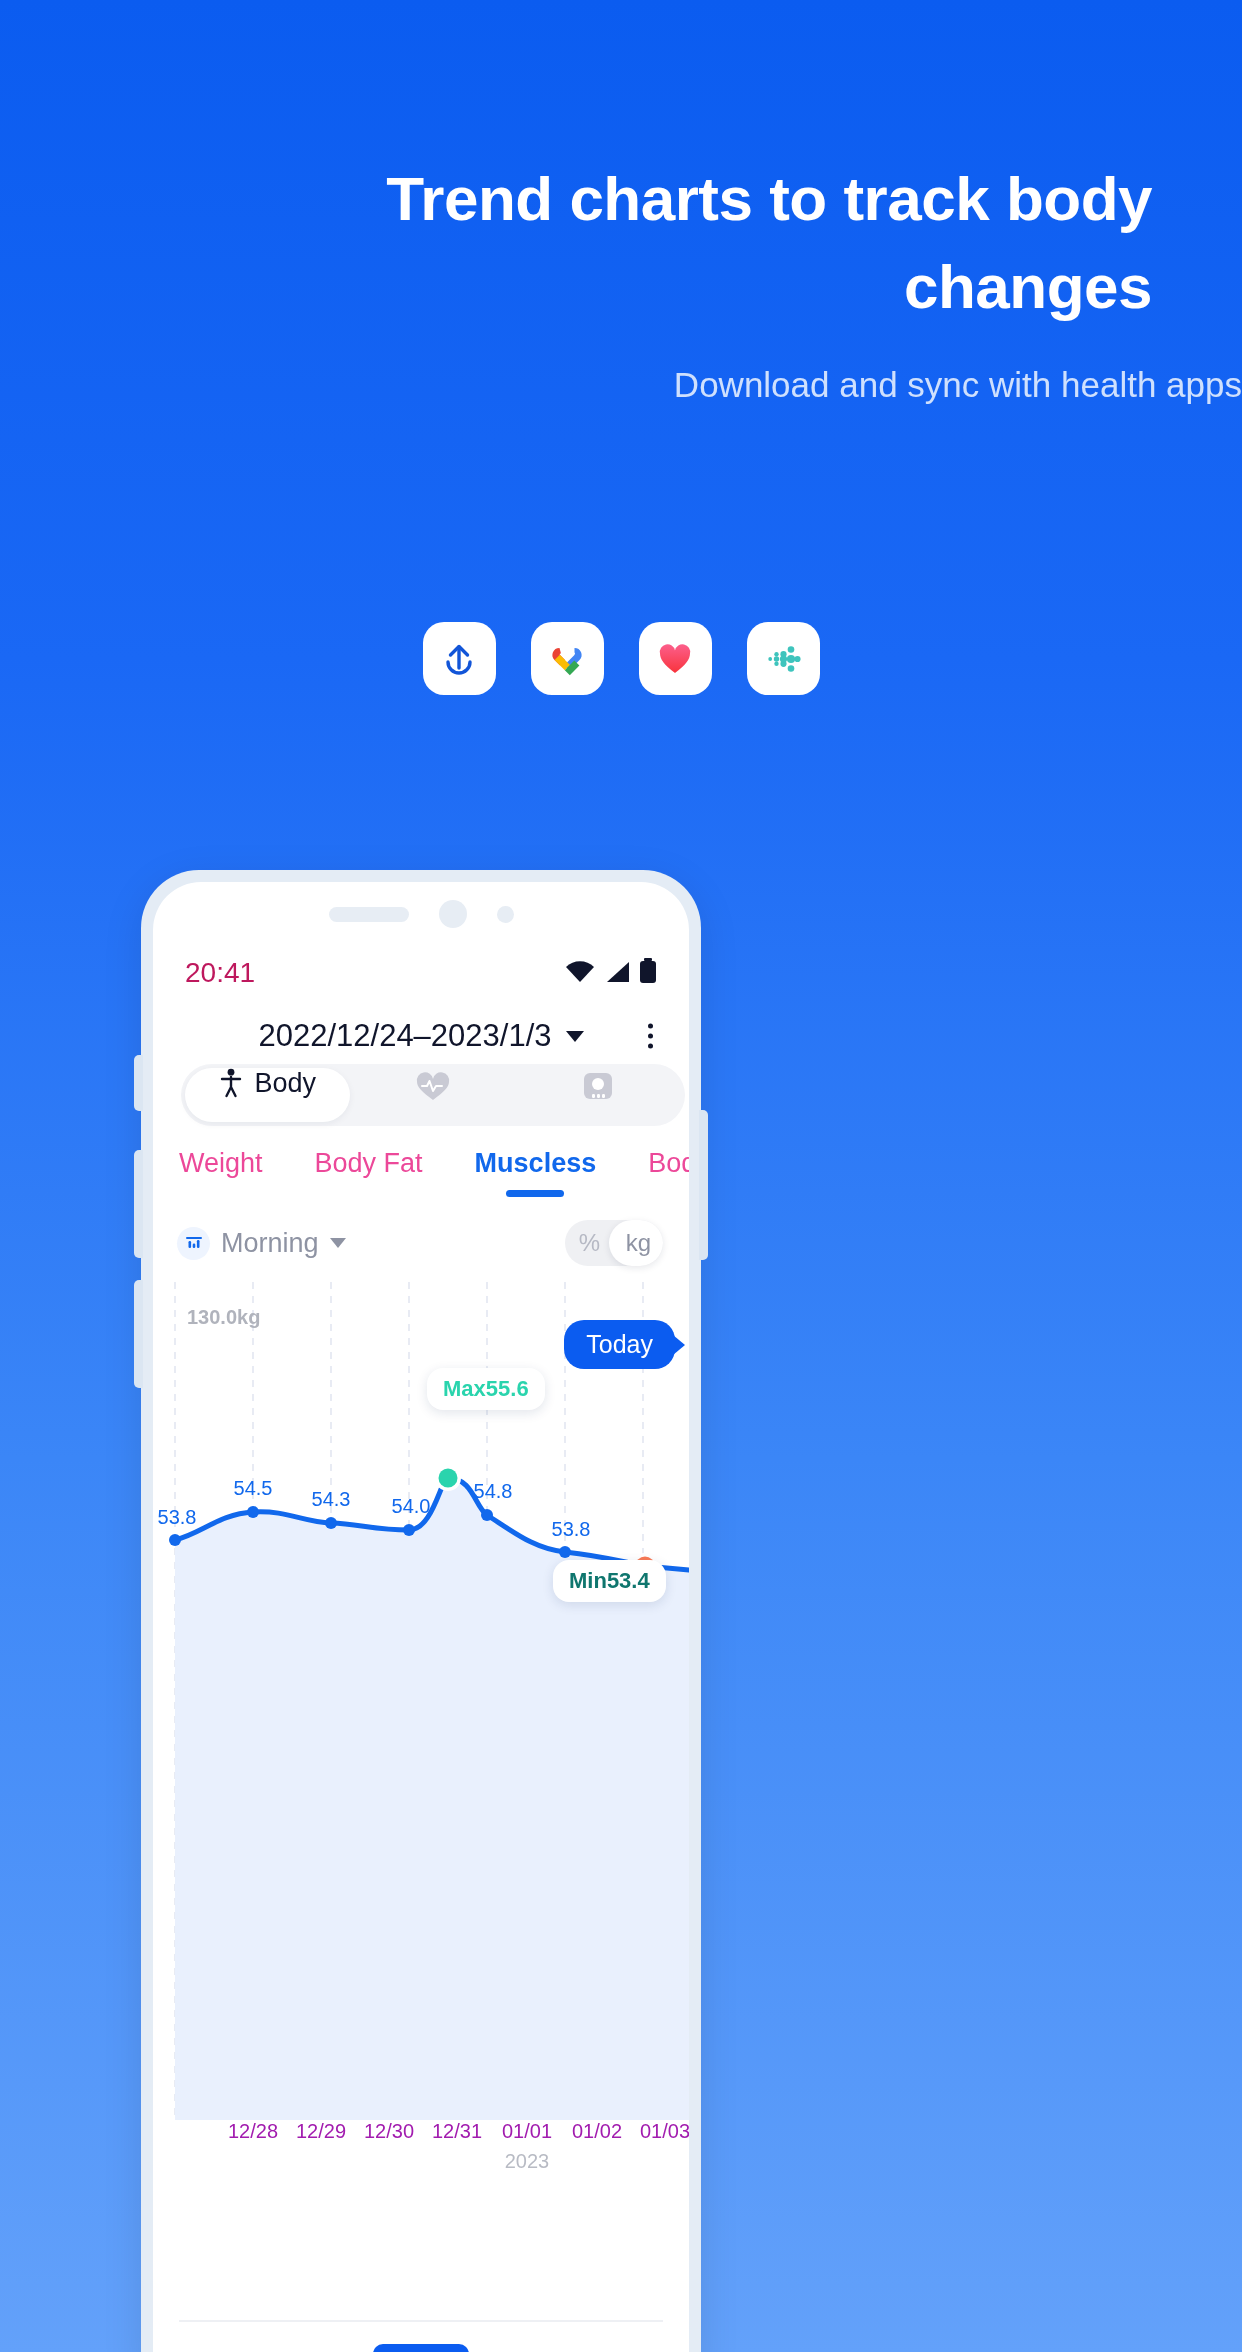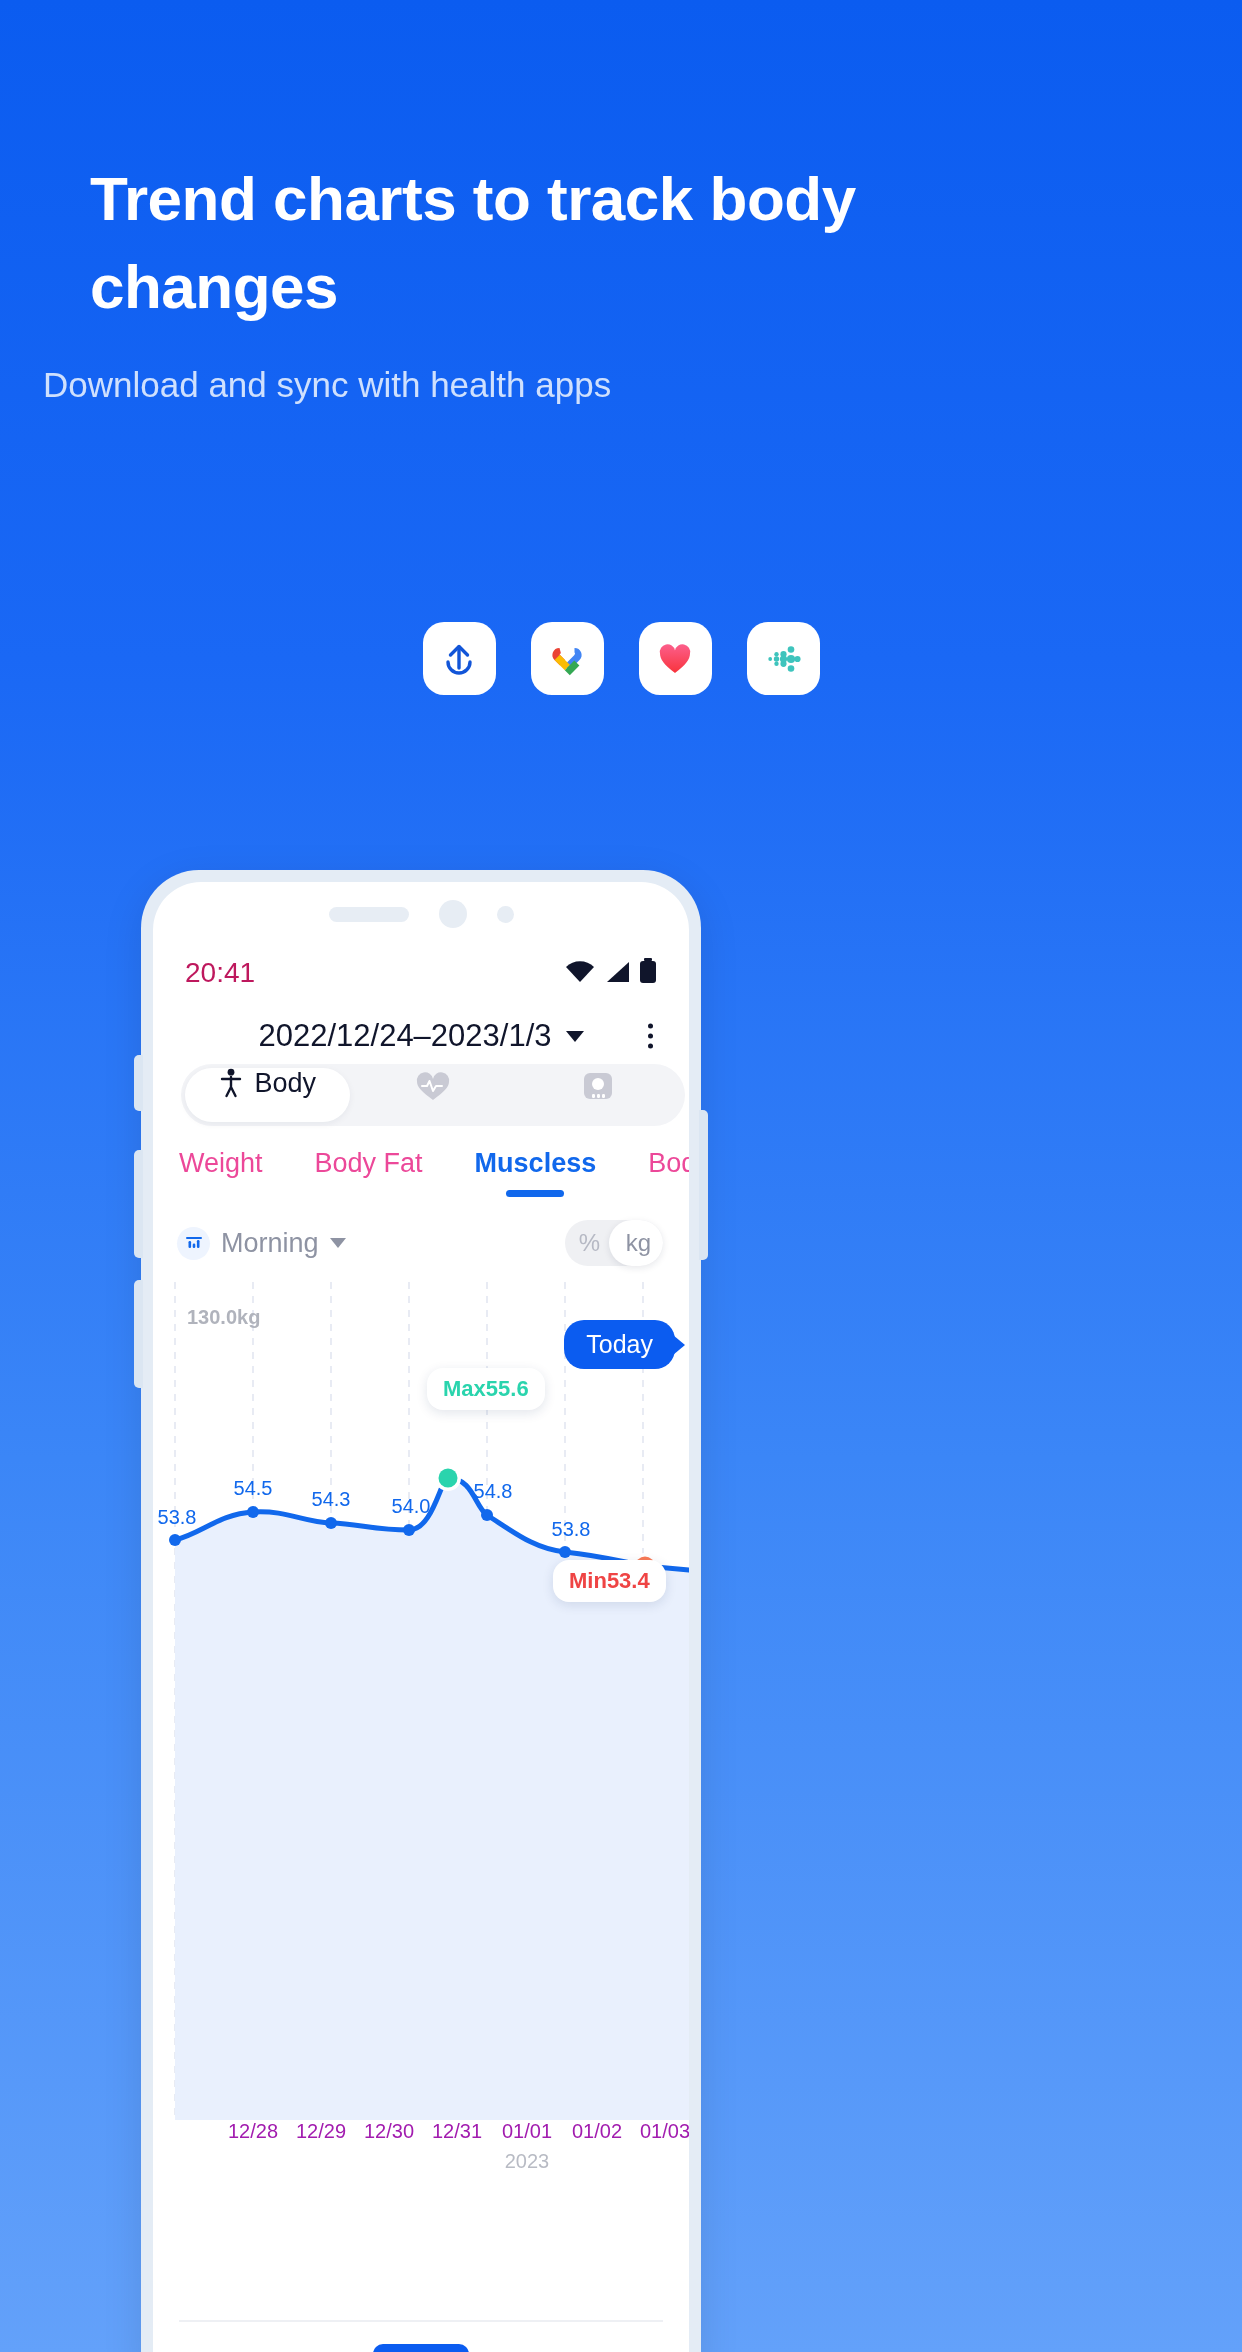--- a/index.html
+++ b/index.html
@@ -7,21 +7,21 @@
     width: 1242px; height: 2352px;
     font-family: "Liberation Sans", sans-serif;
     overflow: hidden;
   }
   body {
     position: relative;
     background: linear-gradient(180deg, #0b5cf0 0%, #1a68f5 28%, #3b86f7 62%, #63a1fa 100%);
   }
 
   
-  .promo { position: absolute; top: 0; left: 0; width: 1242px; text-align: left; }
+  .promo { position: absolute; top: 0; left: 0; width: 1242px; text-align: right; }
   .promo-title {
     margin-top: 168px;
     font-size: 62px;
     line-height: 1.0;
     font-weight: 700;
     color: #ffffff;
     letter-spacing: -0.5px;
     padding: 0 90px;
   }
   .promo-title .l2 { display: block; margin-top: 26px; }
@@ -199,21 +199,21 @@
     position: absolute;
     background: #ffffff;
     border-radius: 16px;
     box-shadow: 0 3px 12px rgba(20,40,90,0.12);
     padding: 8px 16px;
     font-size: 22px;
     font-weight: 700;
     white-space: nowrap;
   }
   .pill.max { top: 86px; left: 274px; color: #2ad4ad; }
-  .pill.min { top: 278px; left: 400px; color: #ef4444; }
+  .pill.min { top: 278px; left: 400px; color: #0f766e; }
   .today-badge {
     position: absolute; top: 38px; right: 14px;
     background: #0b5cf0; color: #ffffff;
     font-size: 25px;
     padding: 10px 22px;
     border-radius: 20px;
   }
   .today-badge:after {
     content: ""; position: absolute; right: -10px; top: 50%;
     transform: translateY(-50%);

